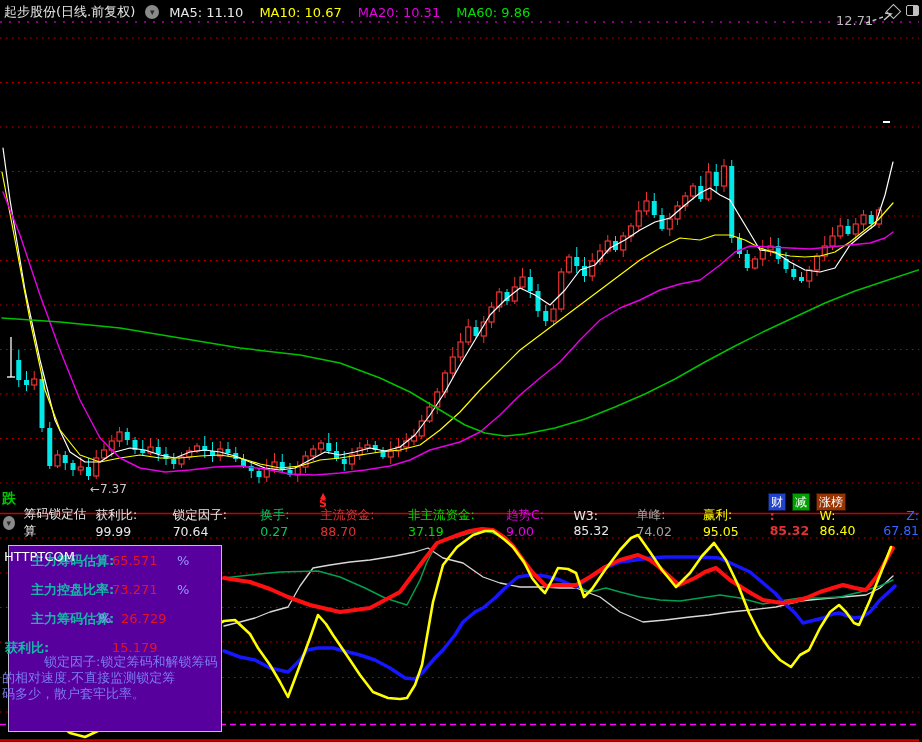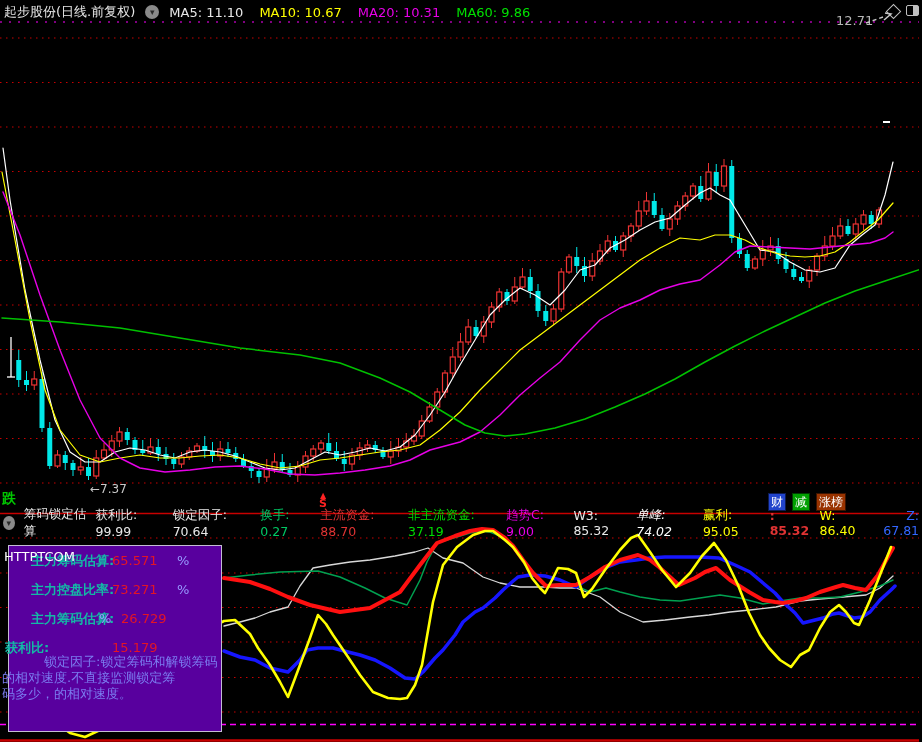--- a/index.html
+++ b/index.html
@@ -345,21 +345,21 @@
   <div id="ind-header">
     <span class="drop-circle">▾</span>
   <span style="color: rgb(232, 232, 232);">筹码锁定估算</span>
       <span style="color: rgb(232, 232, 232);">获利比: 99.99</span>
       <span style="color: rgb(232, 232, 232);">锁定因子: 70.64</span>
       <span style="color: rgb(0, 200, 100);">换手: 0.27</span>
       <span style="color: rgb(224, 51, 51);">主流资金: 88.70</span>
       <span style="color: rgb(0, 221, 0);">非主流资金: 37.19</span>
       <span style="color: rgb(230, 0, 230);">趋势C: 9.00</span>
       <span style="color: rgb(232, 232, 232);">W3: 85.32</span>
-      <span style="color: #ffffff; font-style: italic;">单峰: 74.02</span>
+      <span style="color: #a3a3a3;">单峰: 74.02</span>
       <span style="color: rgb(255, 255, 0);">赢利: 95.05</span>
       <span style="color: rgb(224, 51, 51); font-weight: bold;">: 85.32</span>
       <span style="color: rgb(255, 255, 0);">W: 86.40</span>
       <span style="color: rgb(51, 102, 255); text-align: right;">Z: 67.81</span>
     </div>
 
   <span id="watermark" class="overlay">HTTPTCOM</span>
   <div id="info-box">
     <div id="box-rows">
         <div class="box-row">
@@ -378,17 +378,17 @@
           <span class="box-val" style="left: 112px;">26.729</span>
         </div>
         <div class="box-row flush">
           <span class="box-label">获利比:</span>
           <span class="box-val">15.179</span>
         </div>
       </div>
     <div id="box-desc">
         <div class="l1">锁定因子:锁定筹码和解锁筹码</div>
         <div>的相对速度.不直接监测锁定筹</div>
-        <div>码多少，的相对速度。</div>
+        <div>码多少，散户套牢比率。</div>
       </div>
   </div>
 
 </div>
 
 </body></html>

